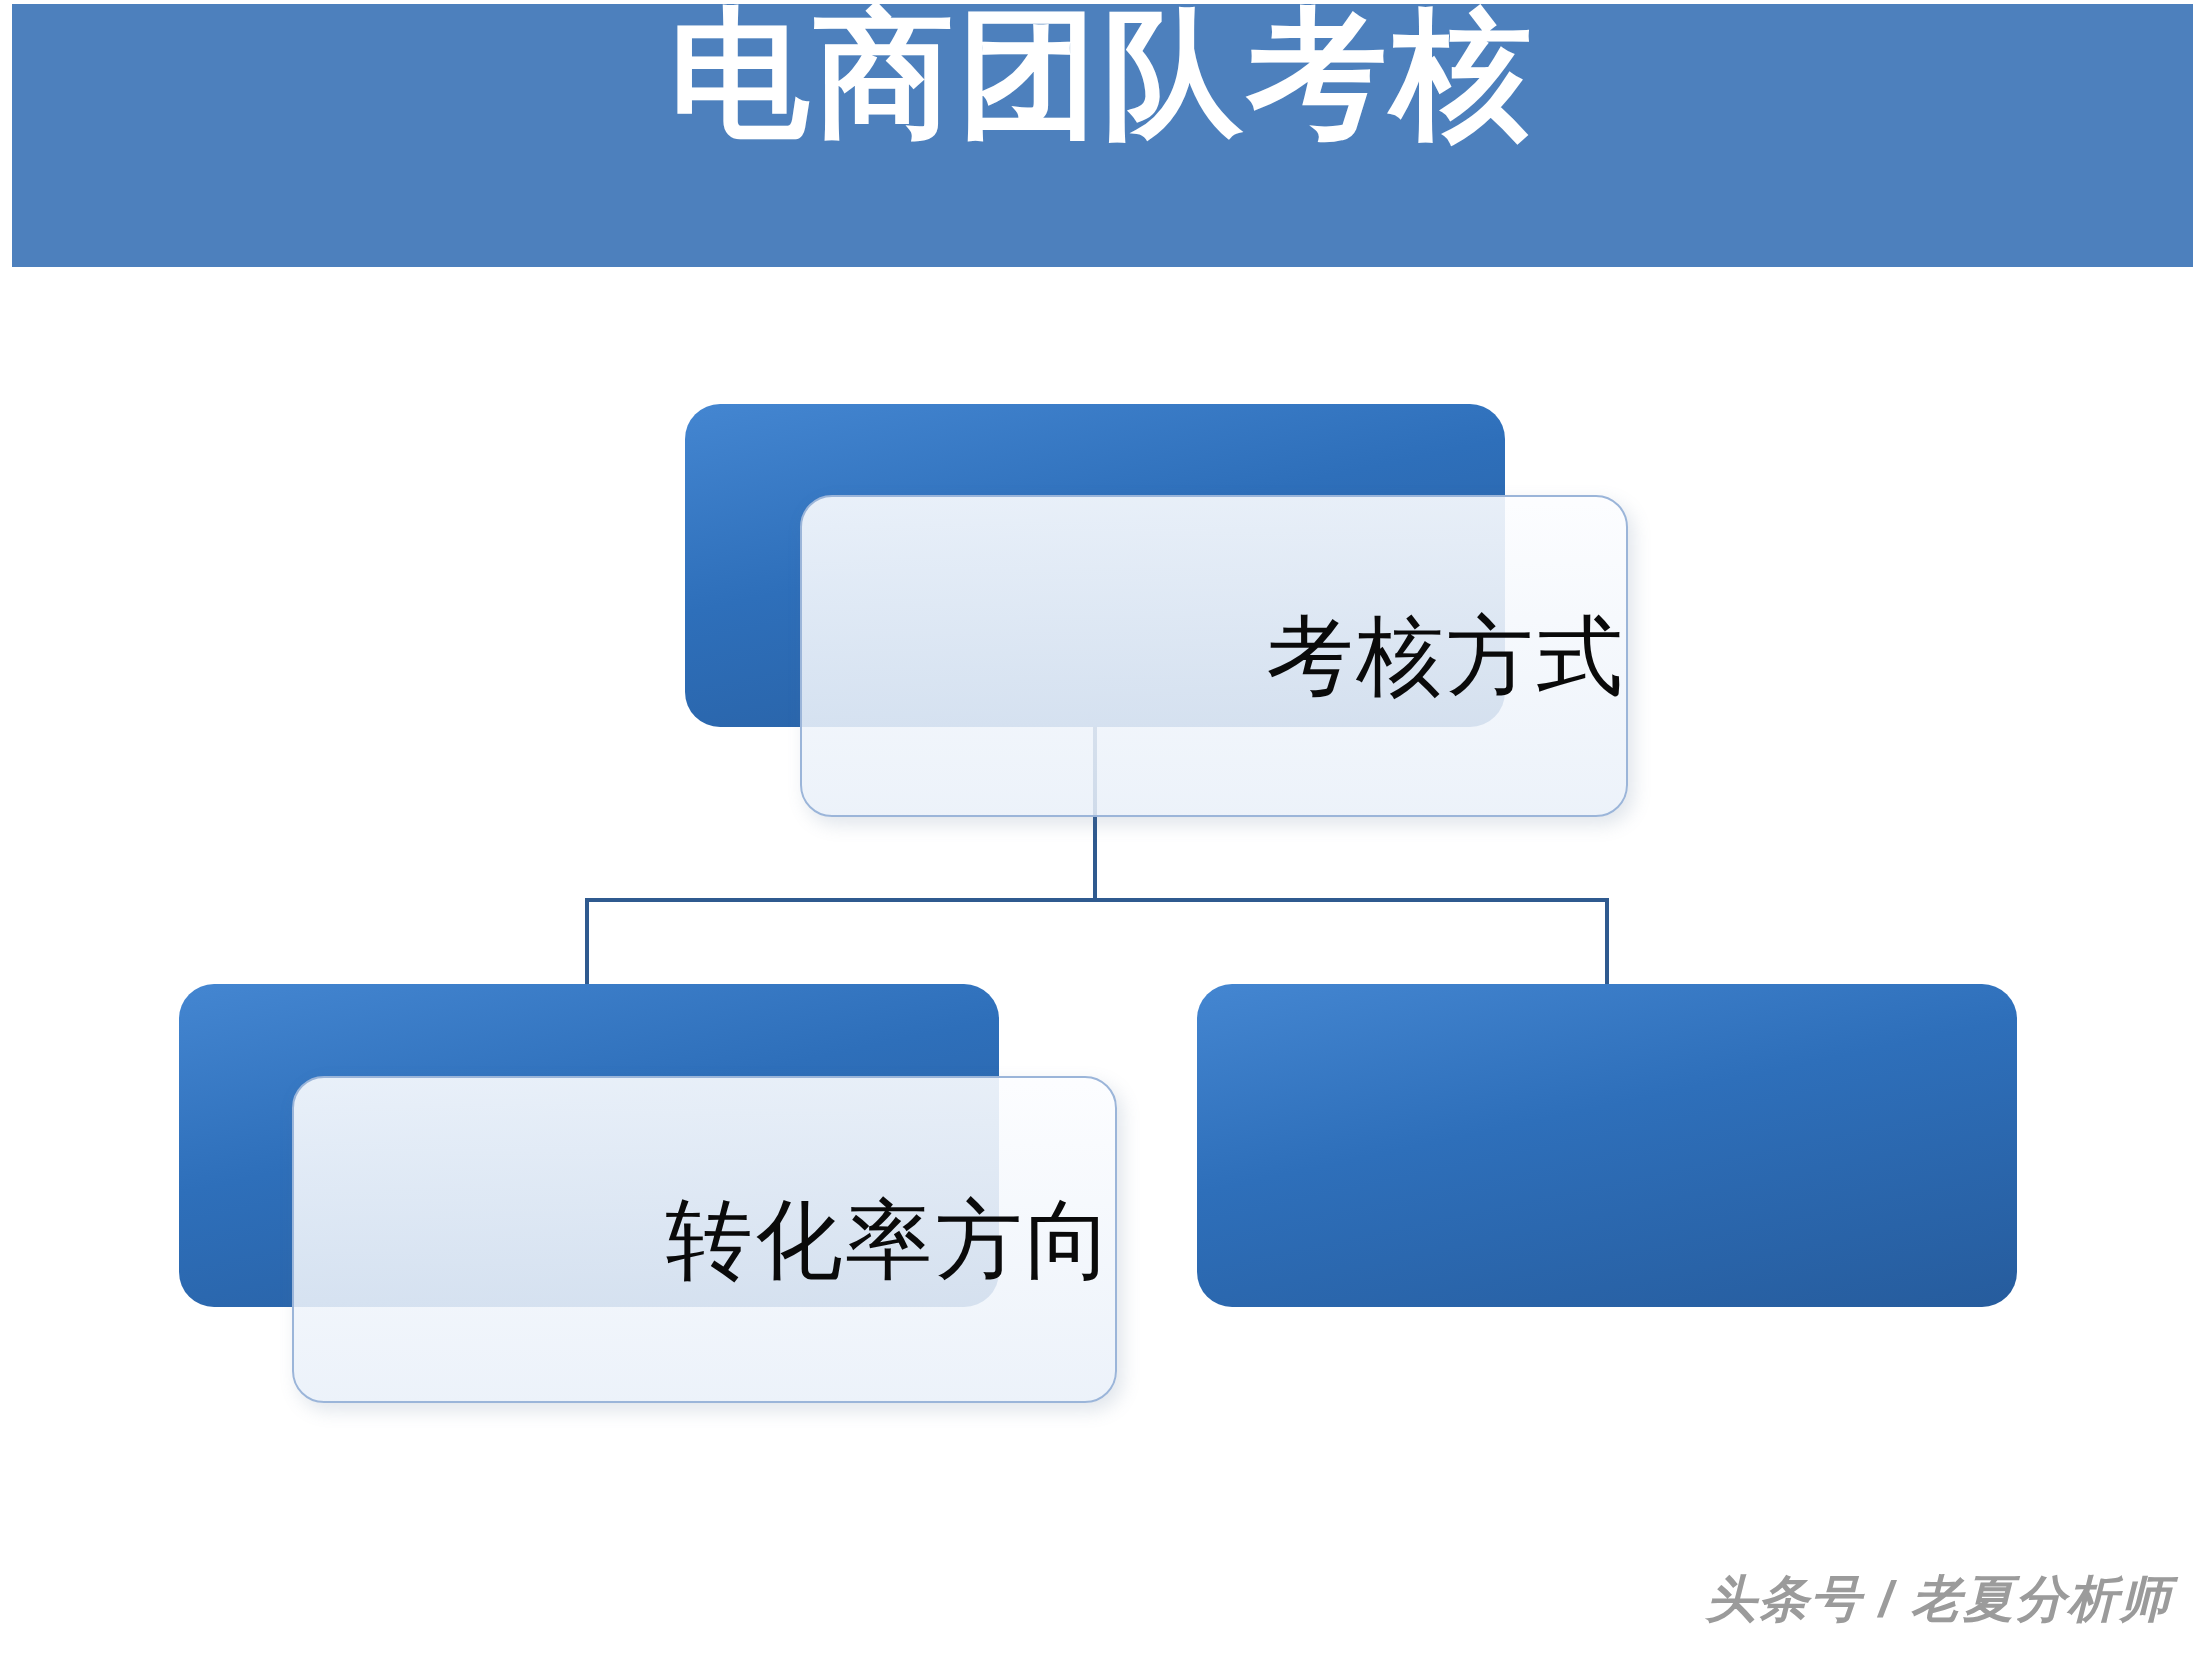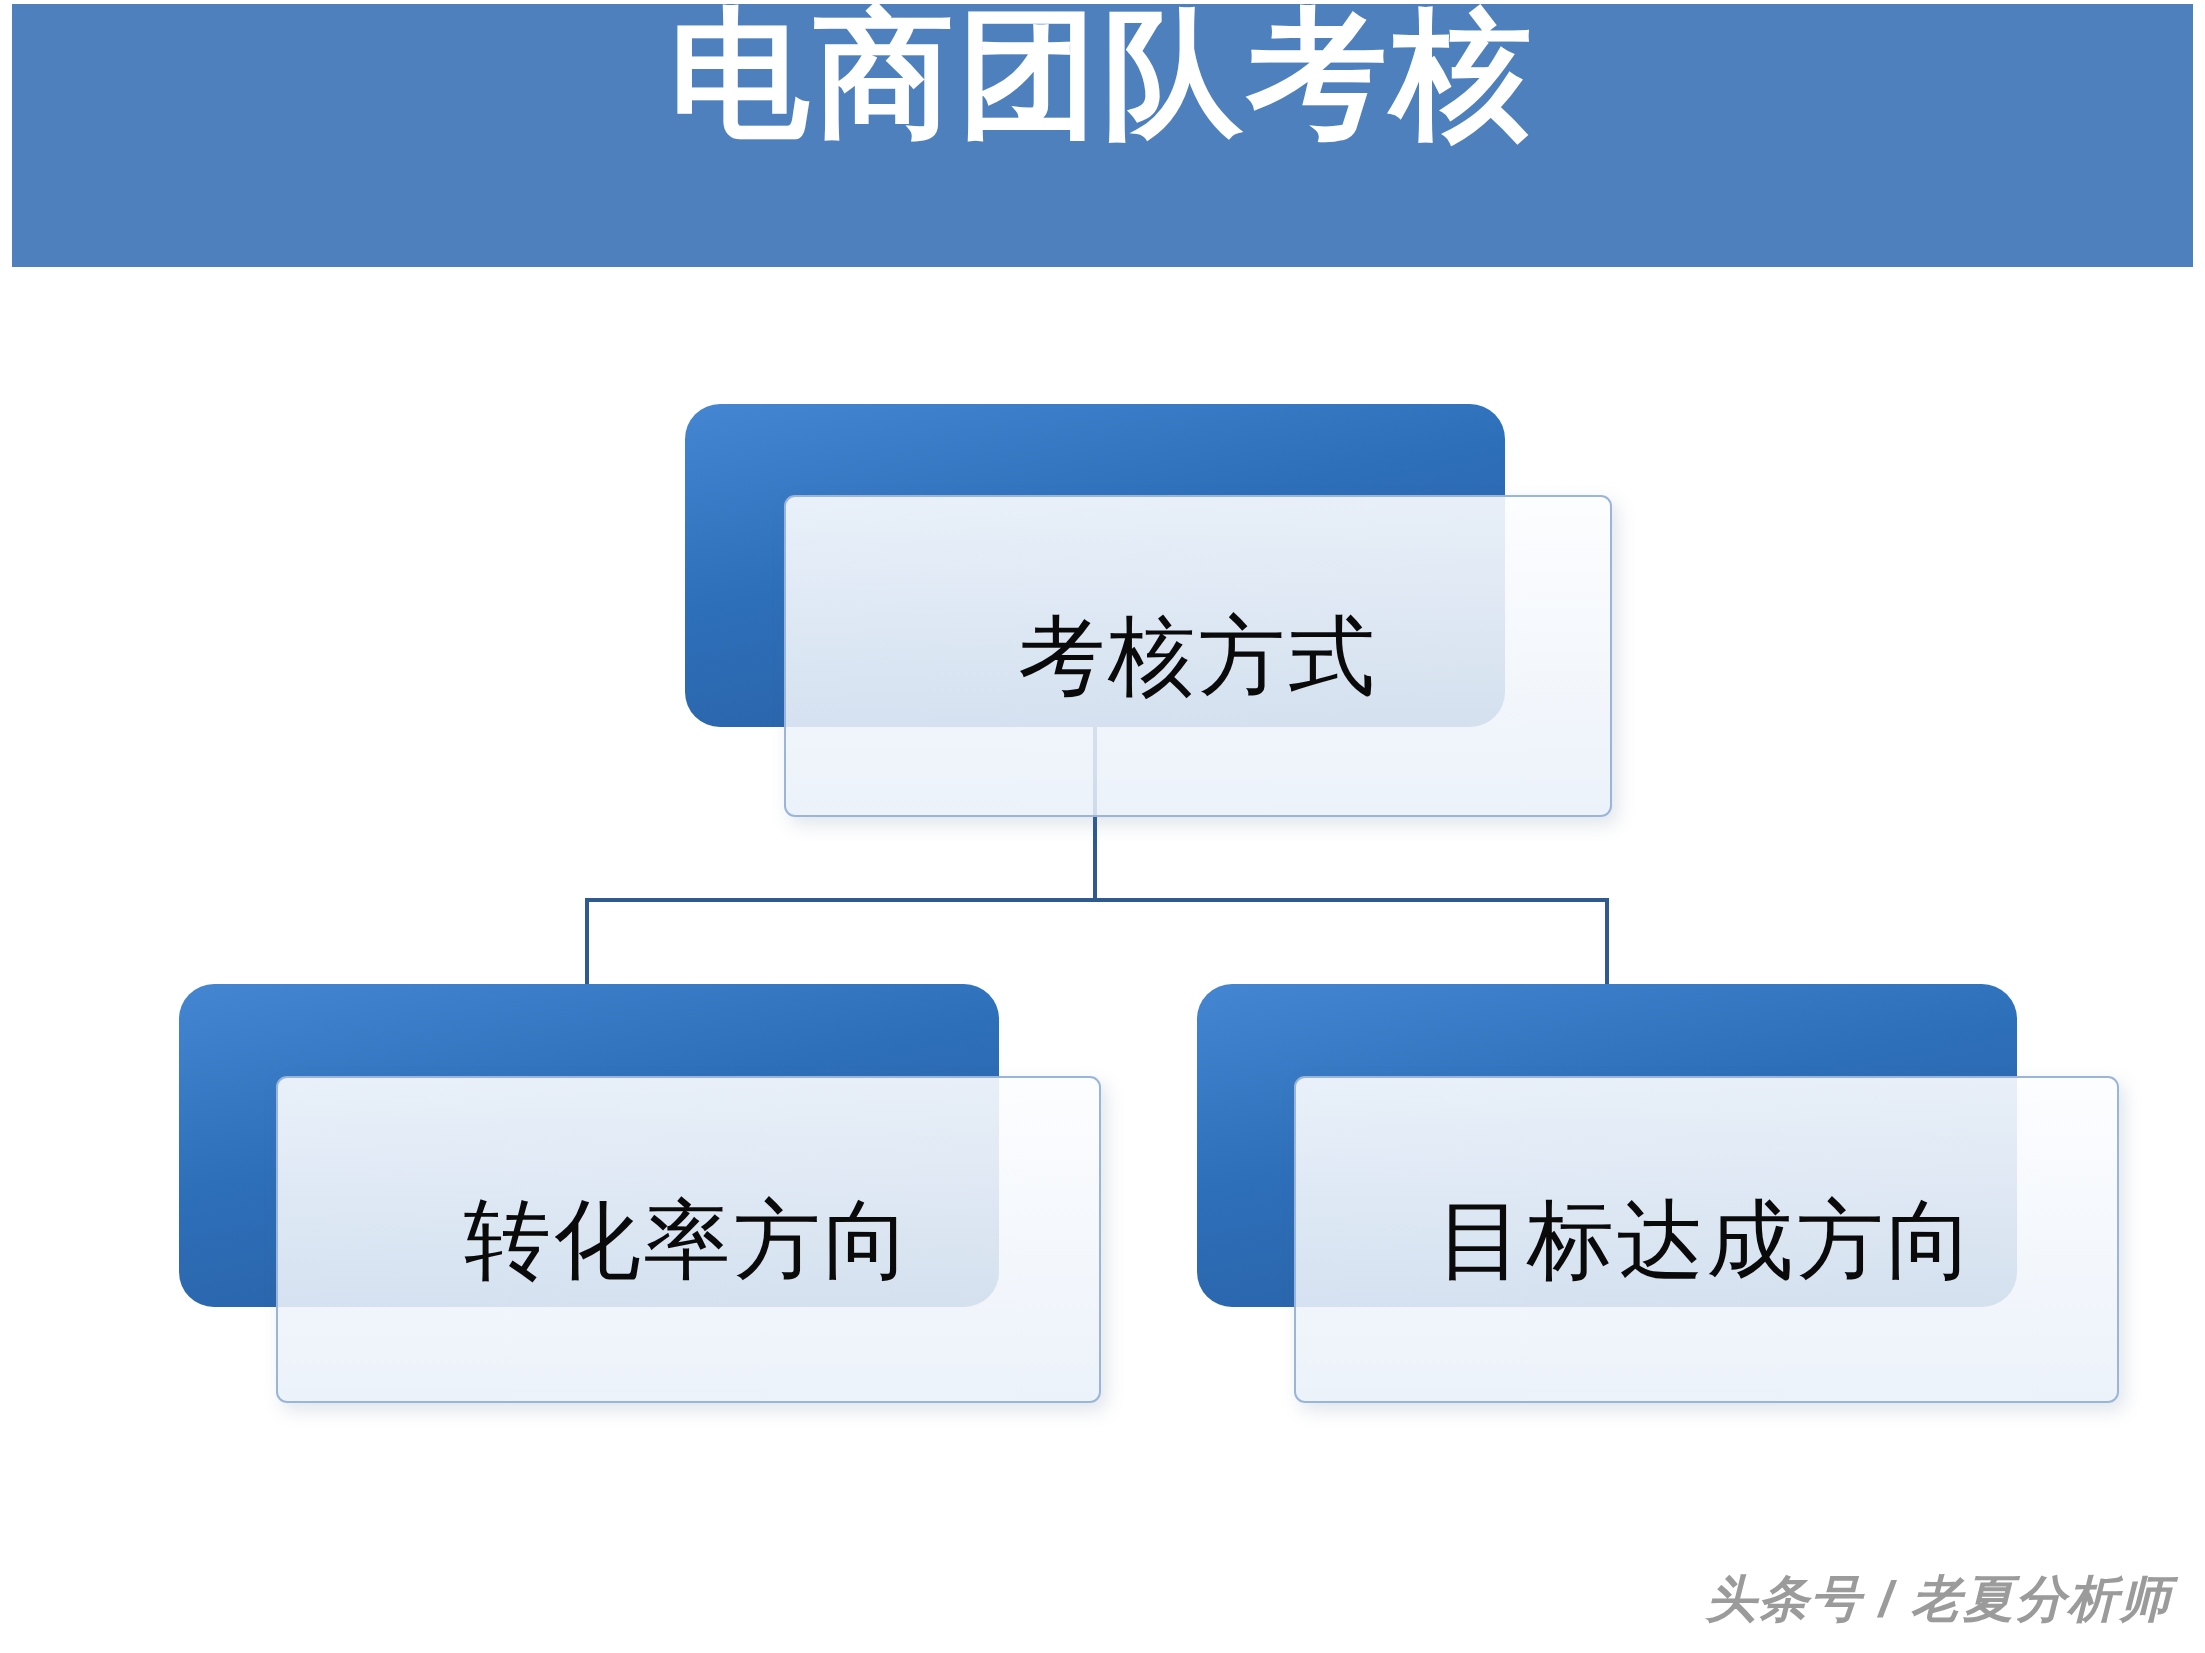--- a/index.html
+++ b/index.html
@@ -42,28 +42,29 @@
 
   
   .node-accent {
     position: absolute;
     border-radius: 35px;
     background: linear-gradient(168deg, #4486d1 0%, #2e6fba 42%, #265c9d 100%);
     z-index: 2;
   }
   .node-card {
     position: absolute;
-    border-radius: 11px;
+    border-radius: 32px;
     background: linear-gradient(180deg, rgba(252,253,255,0.90) 0%, rgba(233,240,249,0.86) 100%);
     border: 2.2px solid #9bb5d9;
     box-shadow: 5.9px 7.4px 17.6px rgba(90,115,150,0.18);
     display: flex;
     align-items: center;
-    justify-content: center;
+    justify-content: flex-end;
     z-index: 3;
+    margin-left: 16px;
   }
   .node-label {
     color: #0a0a0a;
     font-size: 87px;
     line-height: 1.1;
     letter-spacing: 2.9px;
     white-space: nowrap;
   }
 
   .root-accent  { left: 685px;  top: 404px;  width: 820px; height: 323px; }
@@ -107,20 +108,17 @@
   <div class="node-card root-card">
     <span class="node-label">考核方式</span>
   </div>
 
   <div class="node-accent left-accent"></div>
   <div class="node-card left-card">
     <span class="node-label">转化率方向</span>
   </div>
 
   <div class="node-accent right-accent"></div>
-  <div class="node-card right-card">
-    <span class="node-label">目标达成方向</span>
-  </div>
 
   <div class="watermark">头条号 / 老夏分析师</div>
 
 </div>
 
 
 </body></html>

